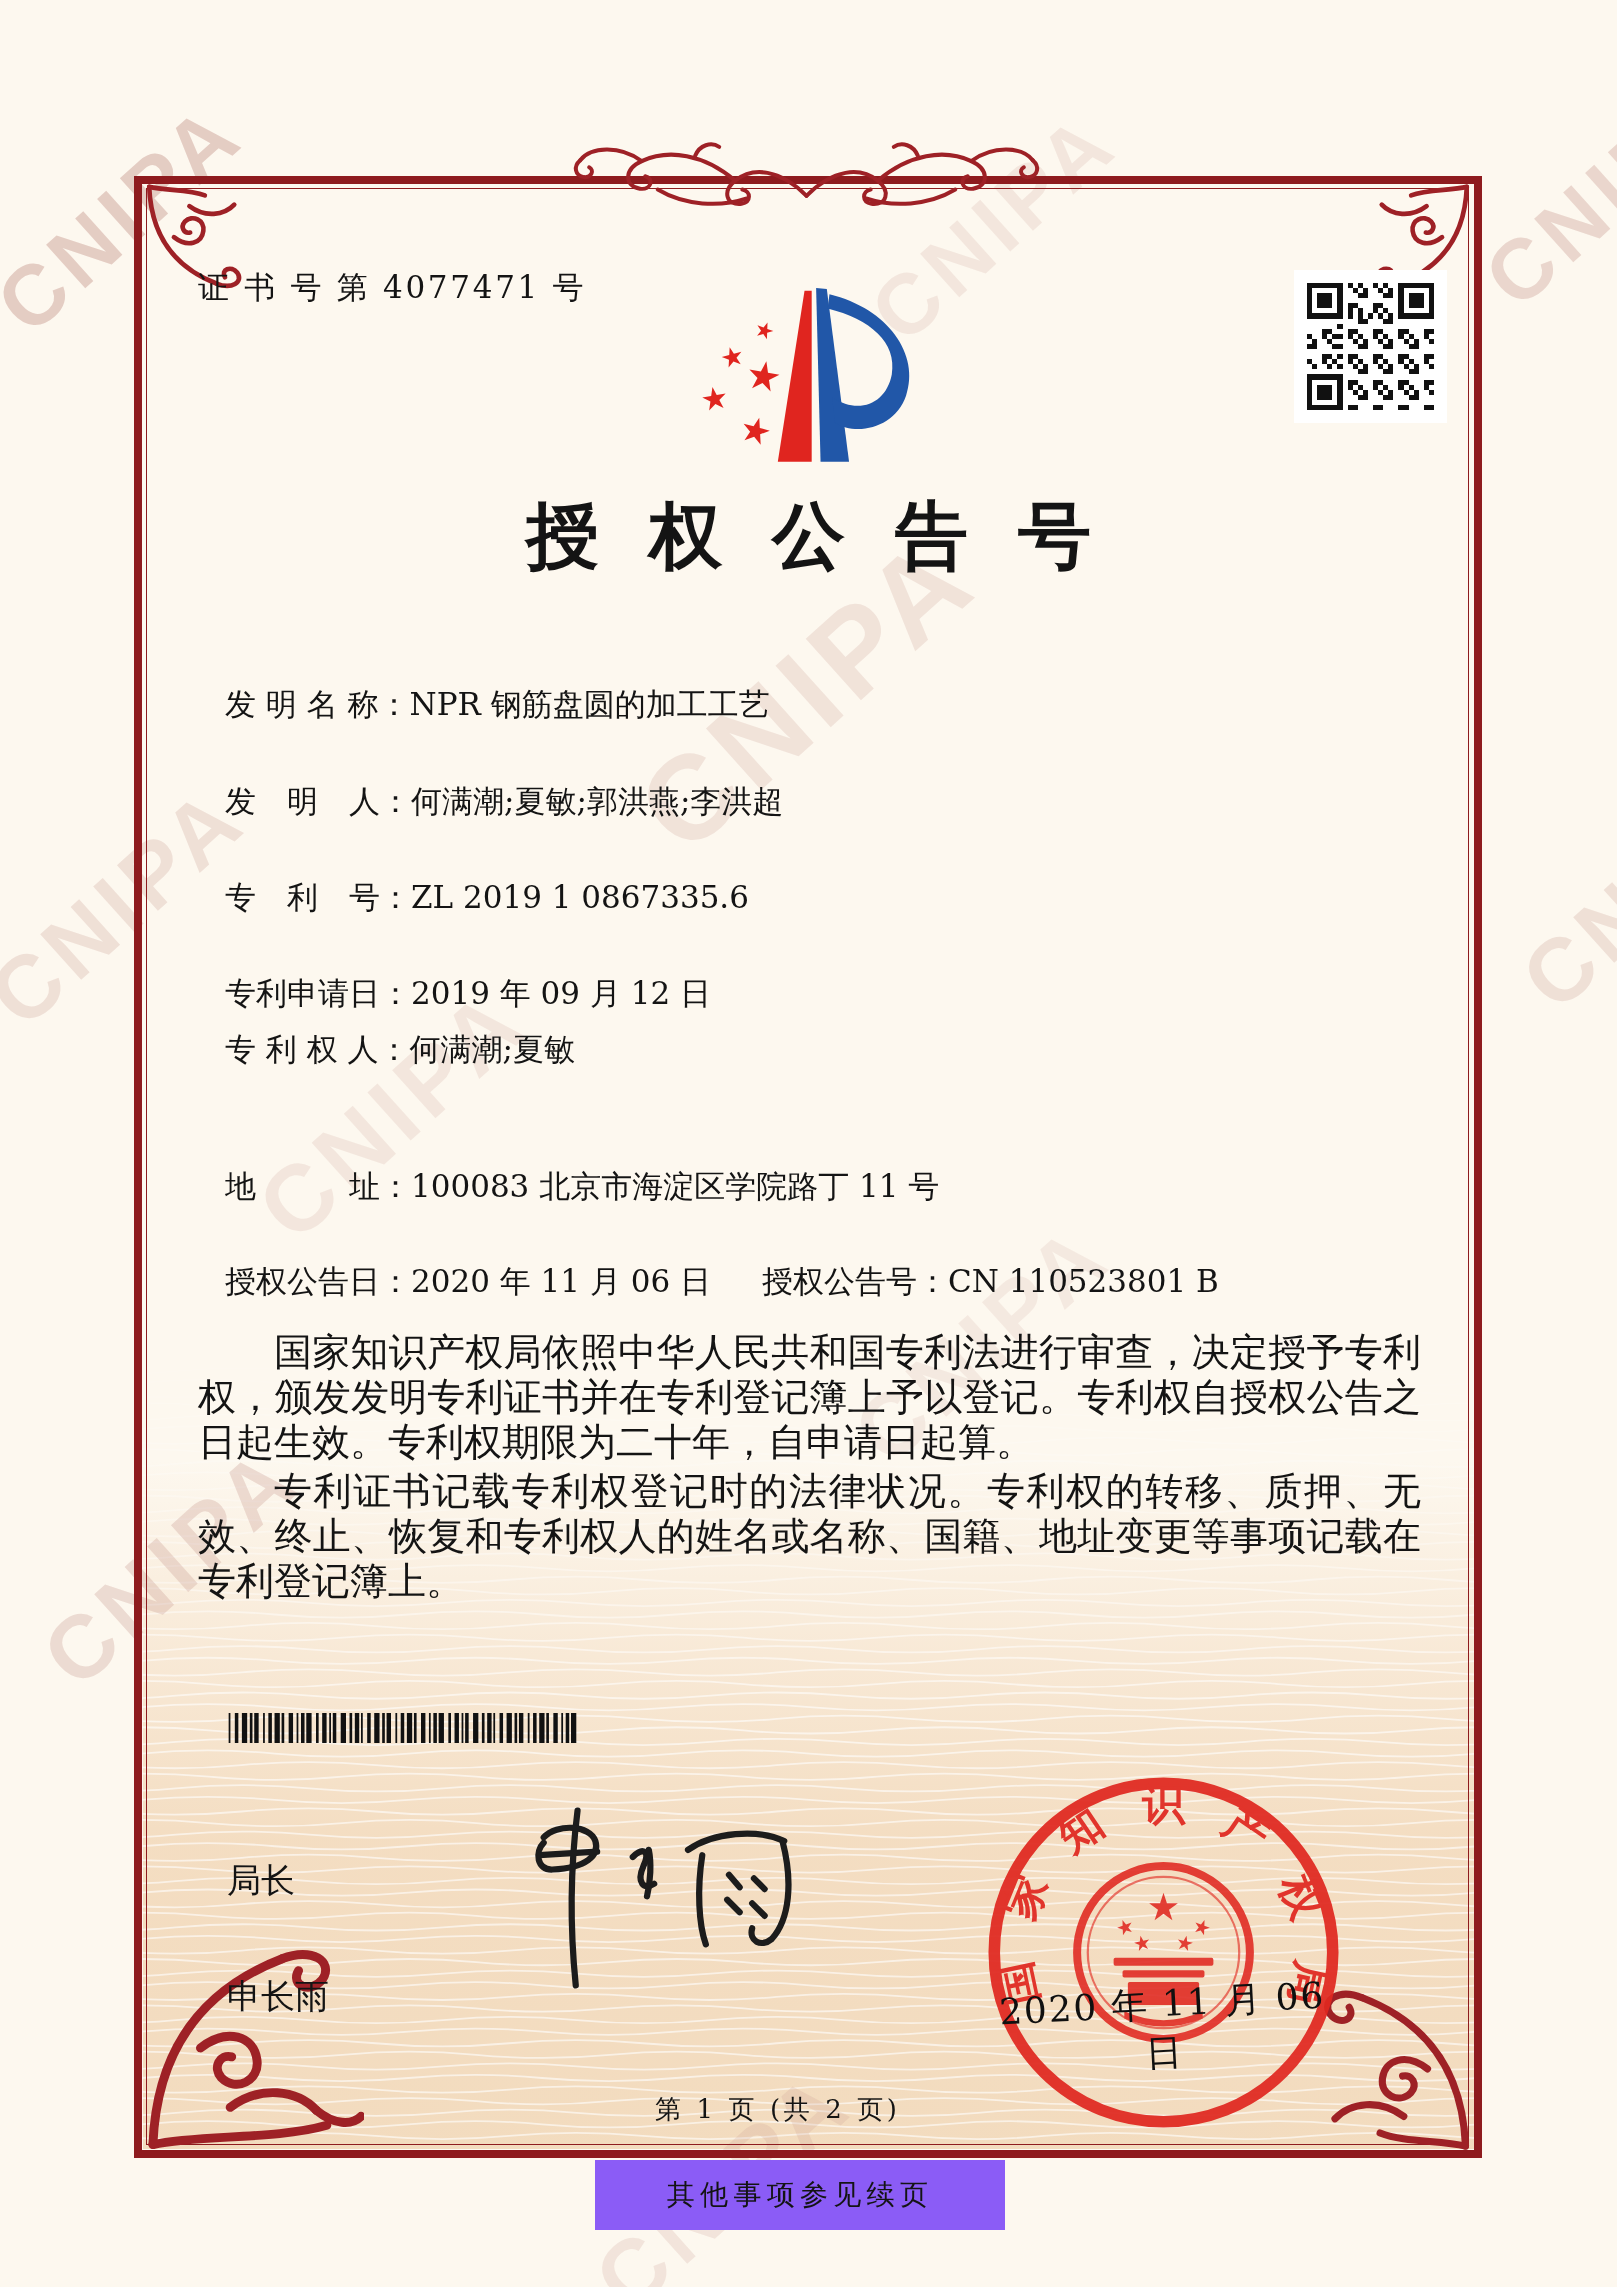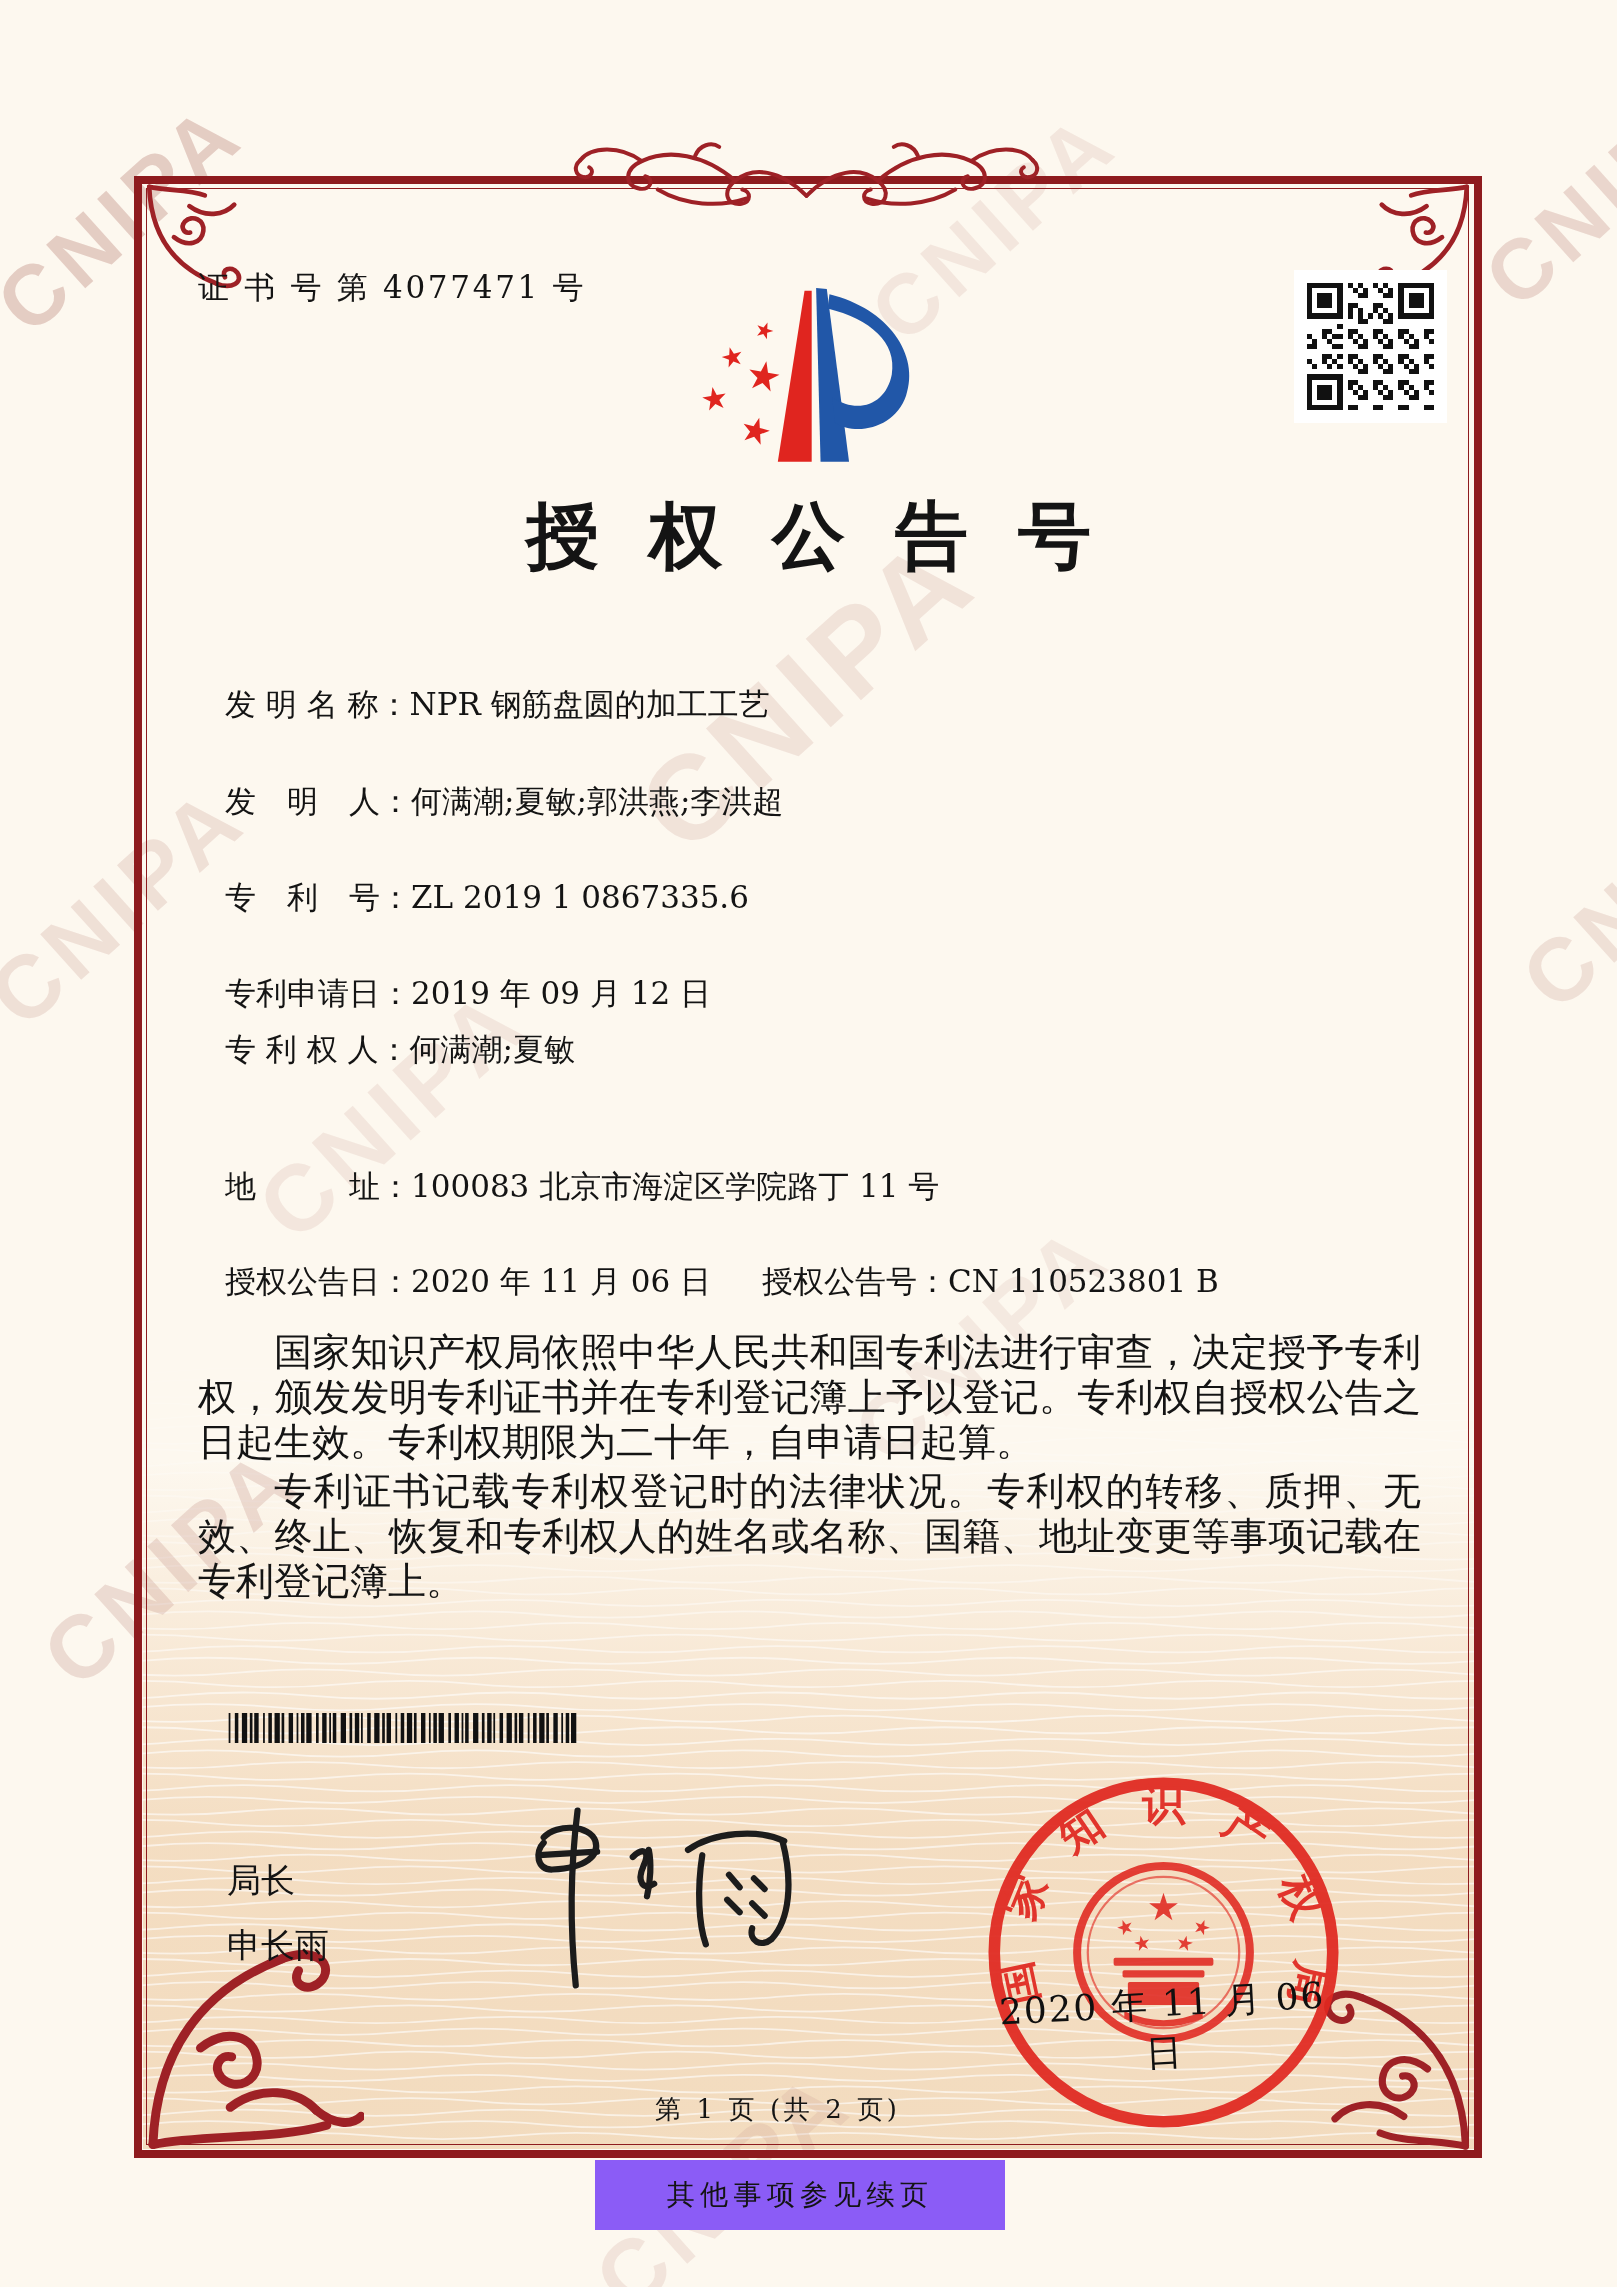--- a/index.html
+++ b/index.html
@@ -30,21 +30,21 @@
   .frow .lb{display:inline-block;}
   .grant-no{position:absolute;left:537px;top:0;white-space:nowrap;}
   
   .paras{left:198px;top:1330px;width:1223px;font-size:38px;line-height:45px;
          text-align:justify;z-index:5;}
   .paras p{margin:0 0 3.6px 0;text-indent:2em;}
   
   #barcode{left:227px;top:1713px;z-index:5;}
   .director-label{left:227px;top:1858px;font-size:34px;z-index:6;
       font-family:"Liberation Sans","DejaVu Sans",sans-serif;}
-  .director-name{left:227px;top:1923px;font-size:34px;z-index:6;
+  .director-name{left:227px;top:1974px;font-size:34px;z-index:6;
       font-family:"Liberation Sans","DejaVu Sans",sans-serif;}
   .sig{left:490px;top:1800px;z-index:6;}
   .seal{left:980px;top:1769px;z-index:6;}
   .seal-date{left:980px;top:1980px;width:367px;text-align:center;font-size:36px;
              letter-spacing:1.8px;color:#101010;transform:rotate(-3deg);z-index:7;}
   .page-ind{left:655px;top:2092px;font-size:26px;letter-spacing:3.6px;z-index:5;}
   .note-box{left:595px;top:2160px;width:410px;height:70px;background:#8b5cf6;z-index:5;
             display:flex;align-items:center;justify-content:center;}
   .note-box span{font-size:28px;letter-spacing:5.3px;}
 </style>

